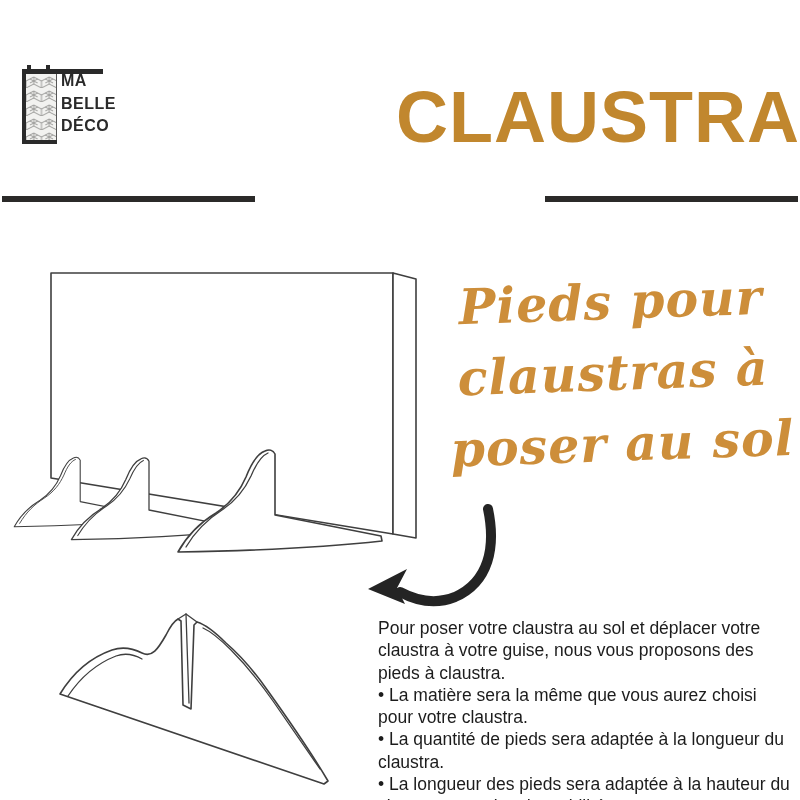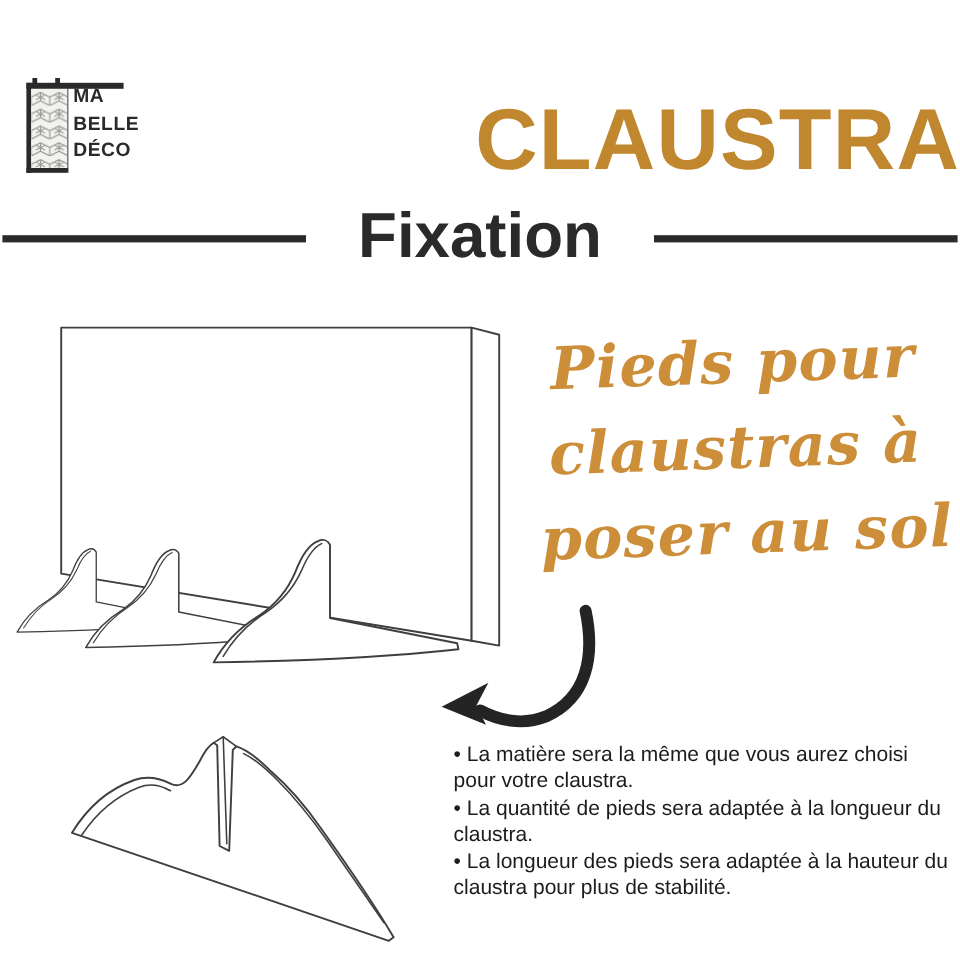--- a/index.html
+++ b/index.html
@@ -73,21 +73,20 @@
     <div class="logo-text">
       <div>MA</div>
       <div>BELLE</div>
       <div>DÉCO</div>
     </div>
   </div>
 
   <div class="title">CLAUSTRA</div>
   <div class="rule rule-left"></div>
   <div class="rule rule-right"></div>
-  <div class="subtitle">Fixation</div>
 
   <svg class="panel-illu" viewBox="0 0 430 335">
     <defs>
       <path id="footShape" d="M168,307 C178,289 191,277 206,268 C221,258 230,246 236,232
                               C241,219 247,209 255,206 C259,204 263,205 265,209
                               L265,270 L371,291 L372,296 C310,303 230,306 168,307 Z"></path>
       <path id="footInner" d="M176,302 C186,285 198,274 212,265 C227,255 235,244 241,231
                               C246,219 251,211 258,208"></path>
     </defs>
 
@@ -127,18 +126,19 @@
       L141,24 L143,108 L151,112 L154,28 L157,25
       C167,28 176,36 186,46 C200,58 214,74 228,94
       C248,122 268,150 288,184 L284,187 Z"></path>
     <path class="line-only" d="M28,99 C42,78 58,66 76,59 C87,55 95,58 102,62"></path>
     <path class="line-only" d="M138,22 L146,17 L157,25"></path>
     <path class="line-only" d="M146,17 L149,106"></path>
     <path class="line-only" d="M163,31 C172,35 181,43 191,53 C205,67 219,84 233,104 C251,130 267,153 280,172"></path>
   </svg>
 
   <div class="description">
+    <p>Pour poser votre claustra au sol et déplacer votre claustra à votre guise, nous vous proposons des pieds à claustra.</p>
     <p>• La matière sera la même que vous aurez choisi pour votre claustra.</p>
     <p>• La quantité de pieds sera adaptée à la longueur du claustra.</p>
     <p>• La longueur des pieds sera adaptée à la hauteur du claustra pour plus de stabilité.</p>
   </div>
 
 </div>
 
 </body></html>

